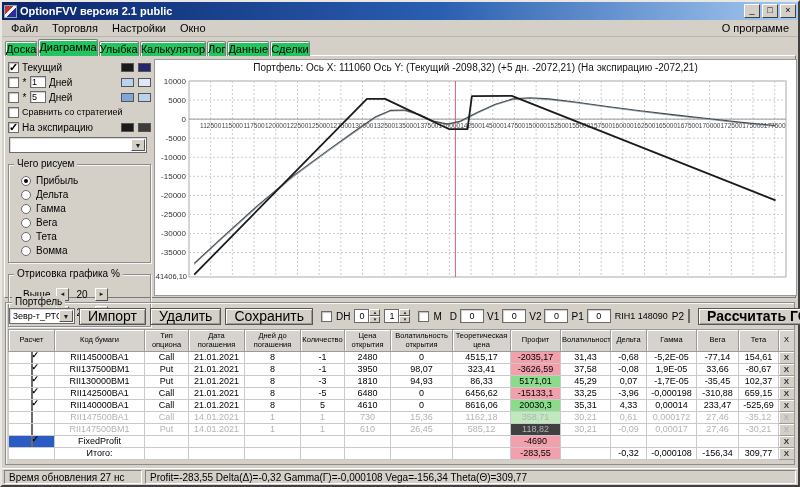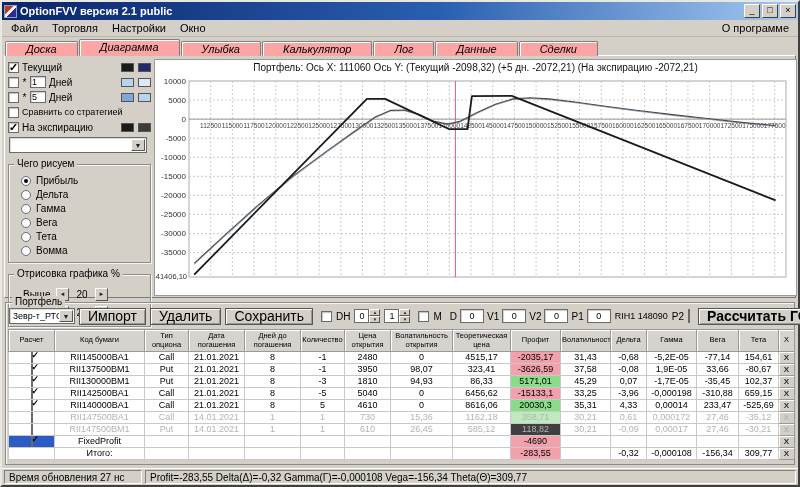--- a/index.html
+++ b/index.html
@@ -23,22 +23,22 @@
   
   .menubar { position:absolute; left:0; top:18px; width:796px; height:17px;
     display:flex; align-items:center; padding:0 2px; border-bottom:1px solid #b9b6ae; }
   .menu-items { display:flex; }
   .menu-item { padding:1px 7px; white-space:nowrap; }
   .menu-right { margin-left:auto; }
 
   
   .tabstrip { position:absolute; left:3px; top:37px; height:17px; display:flex; align-items:flex-end; z-index:2; }
   .tab { border:1px solid #808080; border-bottom:none; border-radius:2px 2px 0 0;
-    background:#fca5a5; box-shadow:inset 1px 1px 0 #fff;
-    padding:1px 20px 2px; margin-right:1px; font-size:11px; height:15px;font-style:italic; }
+    background:#22c55e; box-shadow:inset 1px 1px 0 #fff;
+    padding:1px 0 2px; margin-right:1px; font-size:11px; height:15px; }
   .tab.active { height:17px; font-weight:normal; }
   .page { position:absolute; left:2px; top:53px; width:792px; height:243px;
     border:1px solid; border-color:#ffffff #7a7a7a #7a7a7a #ffffff; background:#d4d0c8; }
 
   
   .leftpanel { position:absolute; left:6px; top:58px; width:143px; height:232px; font-size:10px; }
   .toggle-row { display:flex; align-items:center; gap:3px; height:14px; margin-bottom:1px; }
   .toggle-row .lbl { white-space:nowrap; overflow:hidden; }
   .cb { width:11px; height:11px; background:#fff; border:1px solid #6b6b6b;
     box-shadow:inset 1px 1px 1px rgba(0,0,0,.25); position:relative; flex:none; }
@@ -479,21 +479,21 @@
             <td>102,37</td>
             <td class="xcell">X</td>
           </tr>
           <tr>
             <td class="cbcell"><span class="cb sm checked"></span></td>
             <td>RII142500BA1</td>
             <td>Call</td>
             <td>21.01.2021</td>
             <td>8</td>
             <td>-5</td>
-            <td>5040</td>
+            <td>6480</td>
             <td>0</td>
             <td>6456,62</td>
             <td style="background: rgb(242, 160, 172);">-15133,1</td>
             <td>33,25</td>
             <td>-3,96</td>
             <td>-0,000198</td>
             <td>-310,88</td>
             <td>659,15</td>
             <td class="xcell">X</td>
           </tr>

